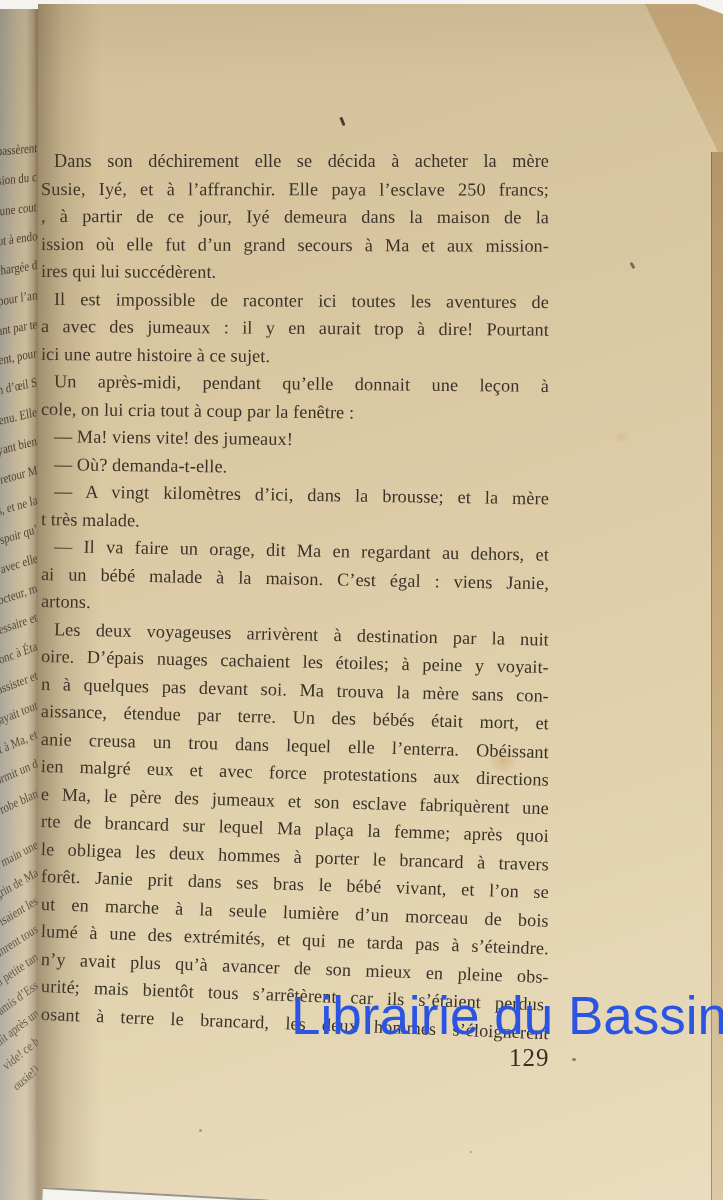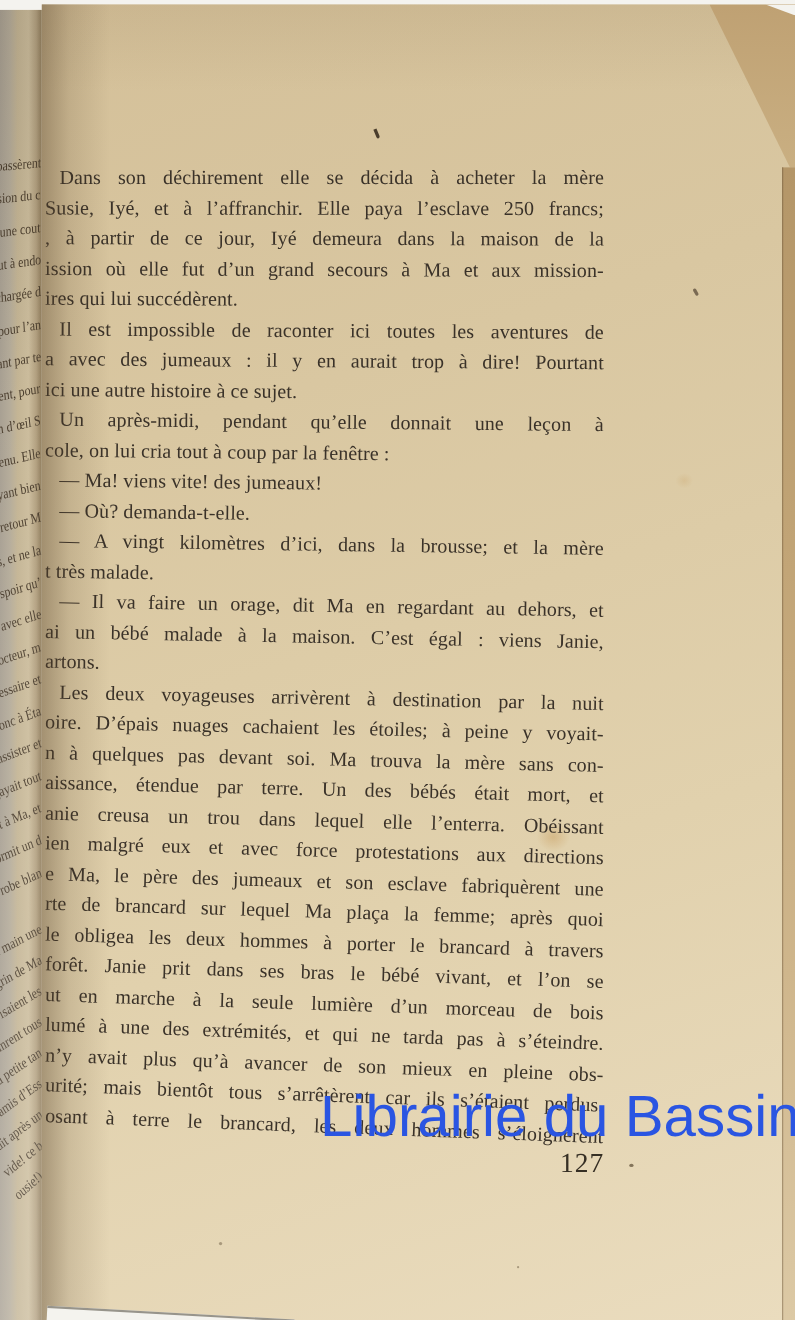--- a/index.html
+++ b/index.html
@@ -136,21 +136,21 @@
         <div class="ln j" style="transform: rotate(1.68deg);">rte de brancard sur lequel Ma plaça la femme; après quoi</div>
         <div class="ln j" style="transform: rotate(1.75deg);">le obligea les deux hommes à porter le brancard à travers</div>
         <div class="ln j" style="transform: rotate(1.82deg);">forêt. Janie prit dans ses bras le bébé vivant, et l’on se</div>
         <div class="ln j" style="transform: rotate(1.89deg);">ut en marche à la seule lumière d’un morceau de bois</div>
         <div class="ln j" style="transform: rotate(1.96deg);">lumé à une des extrémités, et qui ne tarda pas à s’éteindre.</div>
         <div class="ln j" style="transform: rotate(2.03deg);">n’y avait plus qu’à avancer de son mieux en pleine obs-</div>
         <div class="ln j" style="transform: rotate(2.1deg);">urité; mais bientôt tous s’arrêtèrent car ils s’étaient perdus.</div>
         <div class="ln j" style="transform: rotate(2.17deg);">osant à terre le brancard, les deux hommes s’éloignèrent</div>
       </div>
 
-    <div class="page-number">127</div>
+    <div class="page-number">129</div>
     <div class="gutter-shade"></div>
   </div>
 
   <div class="stain s1"></div>
   <div class="stain s2"></div>
   <div class="tick t1"></div>
   <div class="tick t2"></div>
   <div class="dot d1"></div>
   <div class="dot d2"></div>
   <div class="dot d3"></div>

